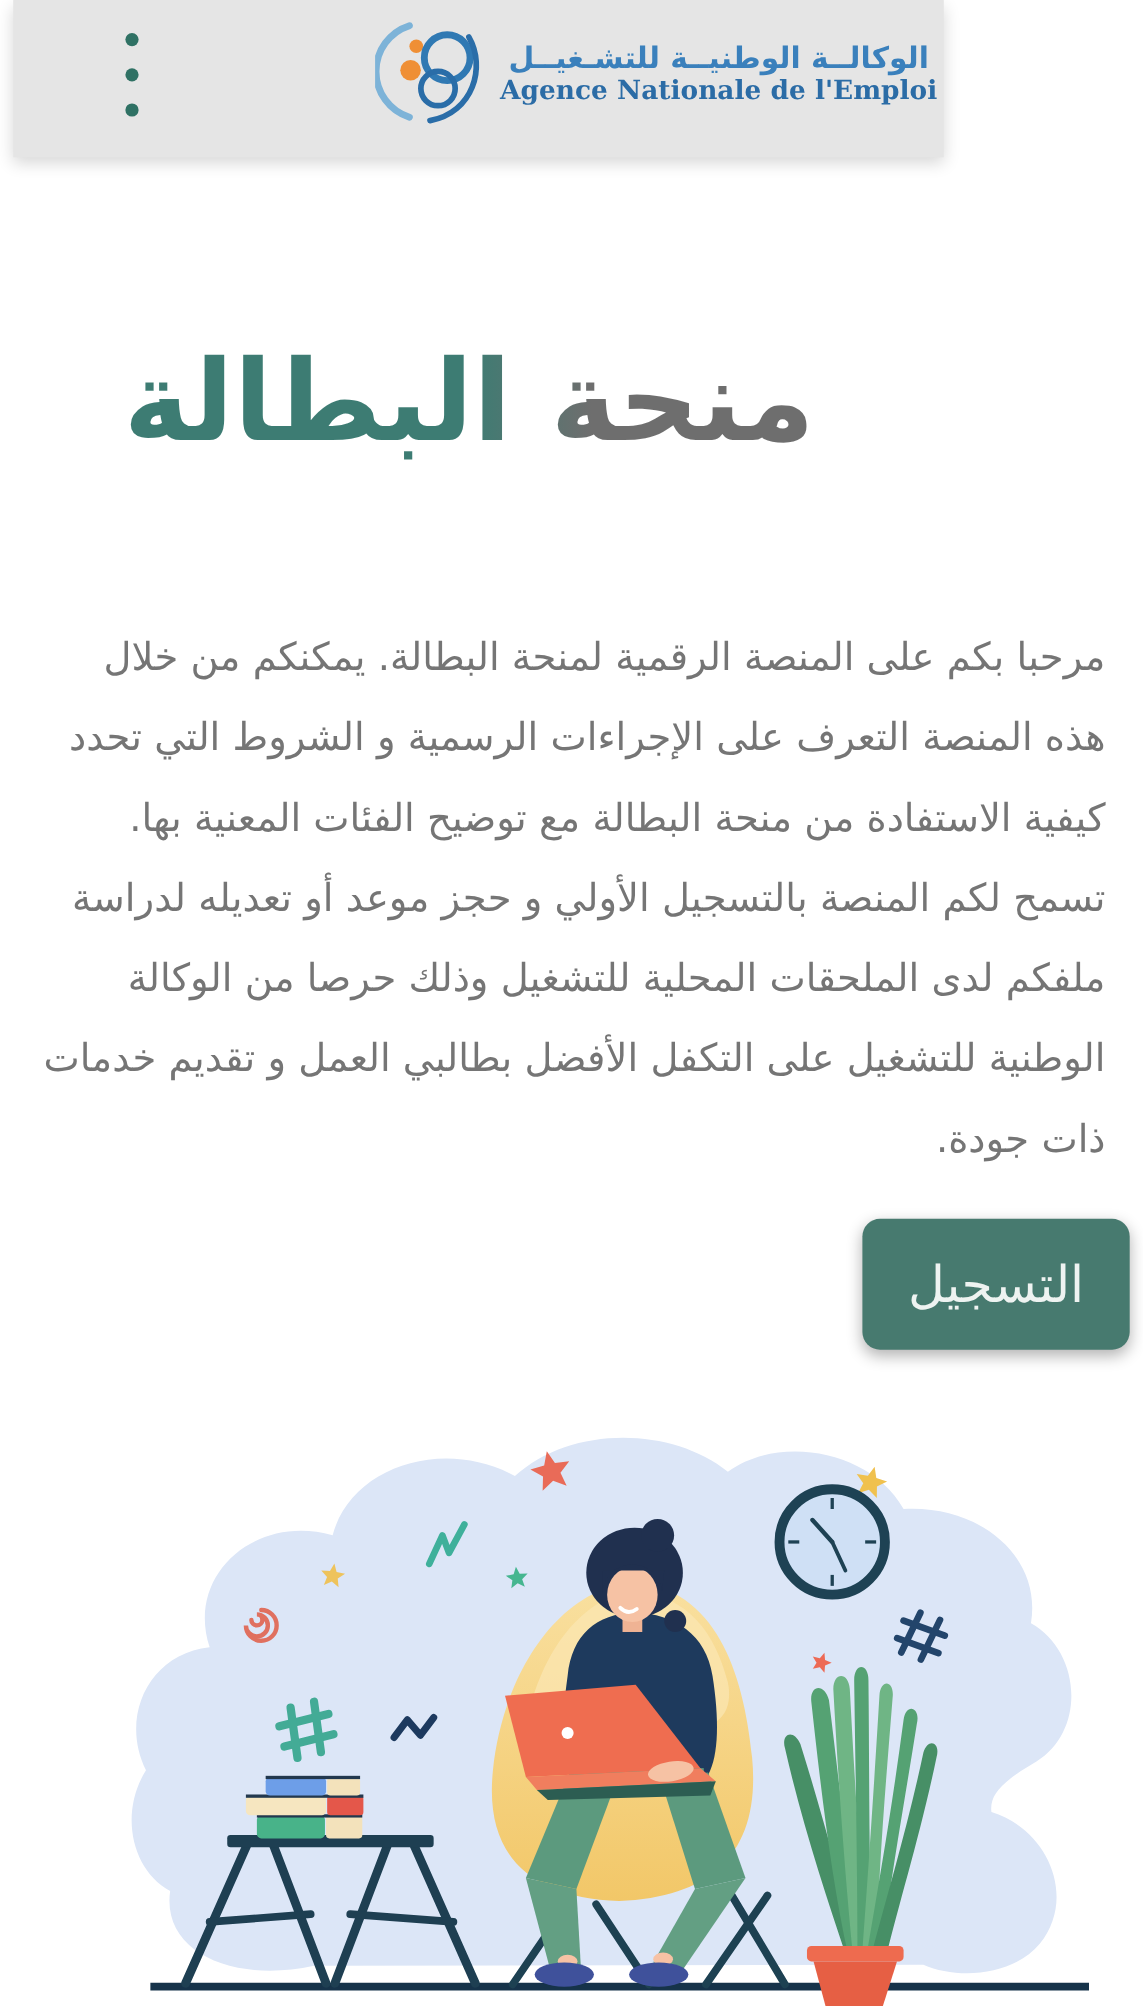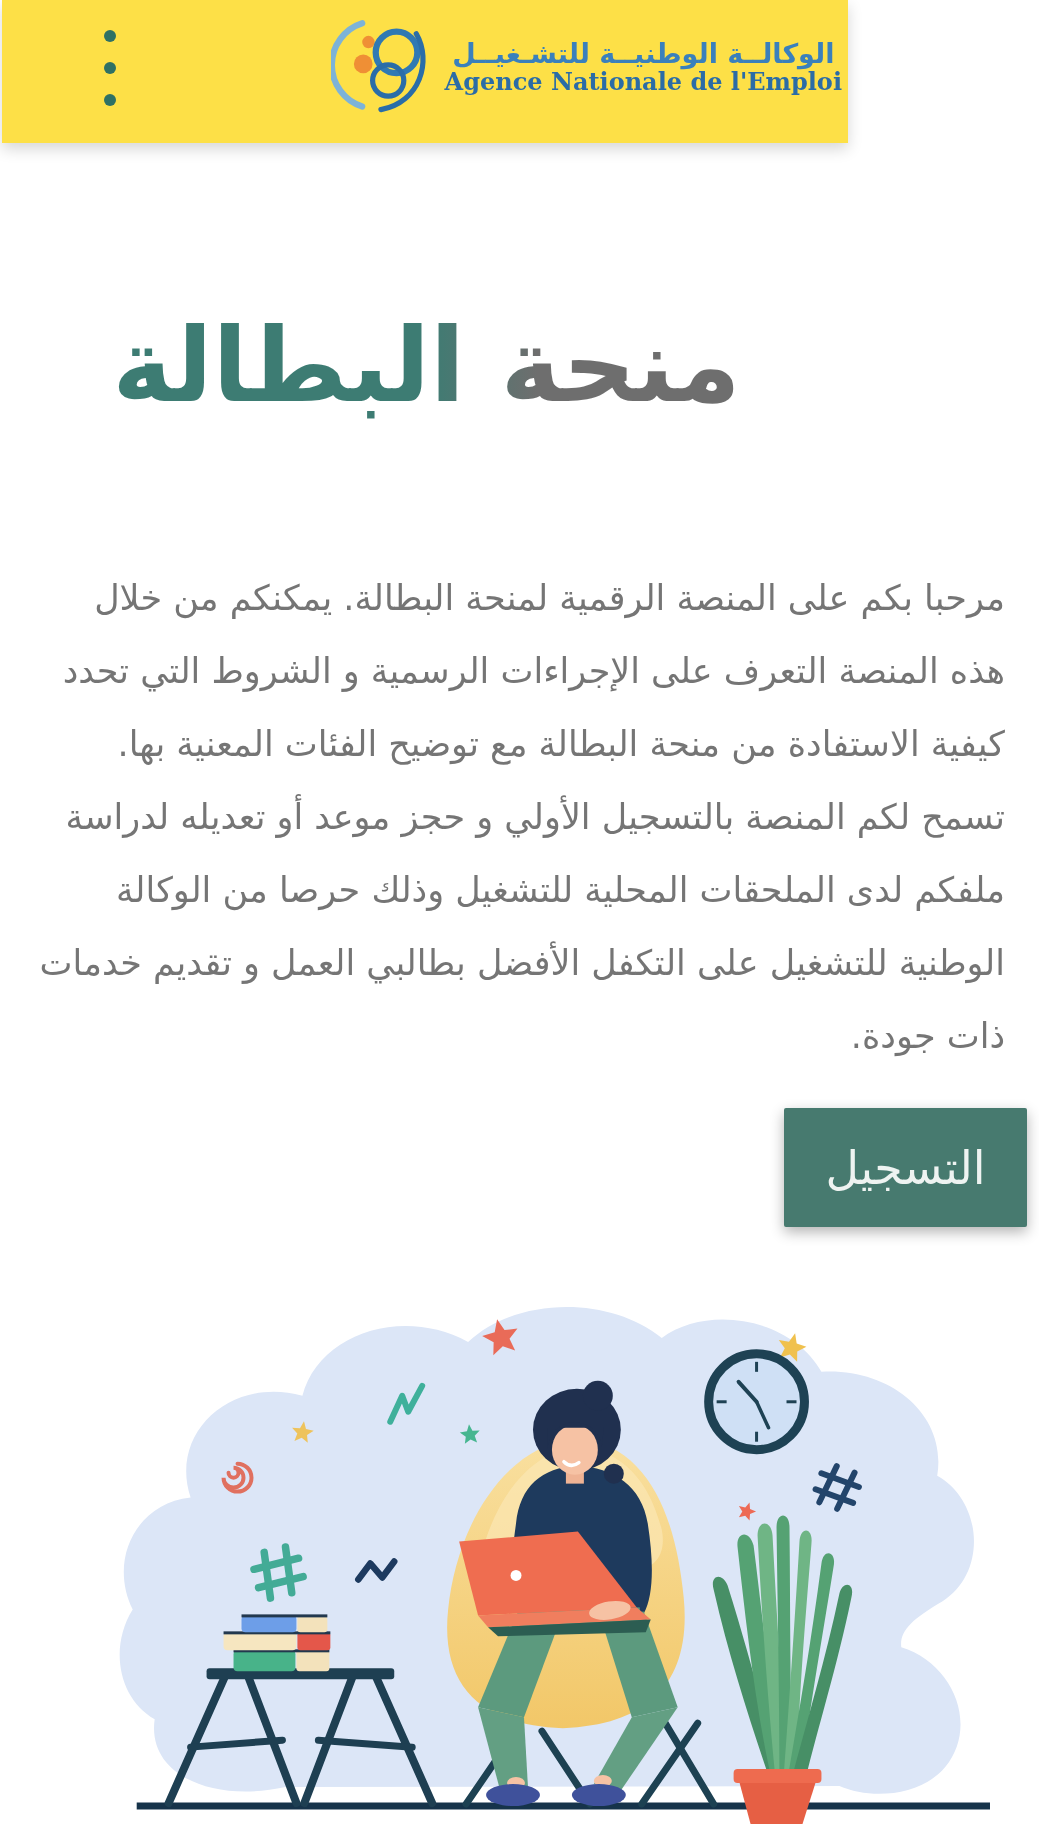--- a/index.html
+++ b/index.html
@@ -3,22 +3,22 @@
 <meta charset="utf-8">
 <style>
   html,body{margin:0;padding:0;}
   body{
     width:1039px;height:1824px;position:relative;overflow:hidden;
     background:#ffffff;
     font-family:"DejaVu Sans",sans-serif;
   }
   
   .header{
-    position:absolute;top:0;left:2px;width:846px;height:143px;
-    background:#fde047;z-index:5;
+    position:absolute;top:0;left:12px;width:846px;height:143px;
+    background:#e5e5e5;z-index:5;
     box-shadow:0 6px 14px rgba(0,0,0,.16);
   }
   .menu-btn{
     position:absolute;left:86px;top:30px;width:44px;height:76px;
     background:none;border:none;cursor:pointer;padding:0;
     display:flex;flex-direction:column;align-items:center;justify-content:space-between;
   }
   .menu-btn .dot{width:12px;height:12px;border-radius:50%;background:#2F7164;}
   .logo{
     position:absolute;right:6px;top:12px;height:110px;
@@ -41,21 +41,21 @@
     background:linear-gradient(to right,#3D7C73 0%,#3D7C73 50%,#6E6E6E 63%,#6E6E6E 100%);
     -webkit-background-clip:text;background-clip:text;color:transparent;
   }
   .intro{
     position:absolute;top:562px;left:34px;width:971px;margin:0;
     direction:rtl;text-align:right;
     font-size:35px;line-height:73px;color:#757575;font-weight:400;
   }
   .register-btn{
     position:absolute;top:1108px;right:12px;width:243px;height:119px;
-    background:#477A6F;border:none;border-radius:2px;cursor:pointer;
+    background:#477A6F;border:none;border-radius:16px;cursor:pointer;
     color:#EEF3F1;font-size:46px;font-family:"DejaVu Sans",sans-serif;
     box-shadow:0 5px 14px rgba(0,0,0,.30);
     direction:rtl;
     text-align:center;
   }
   
   .illustration{
     position:absolute;top:1280px;left:50px;width:940px;height:544px;
   }
 </style>

